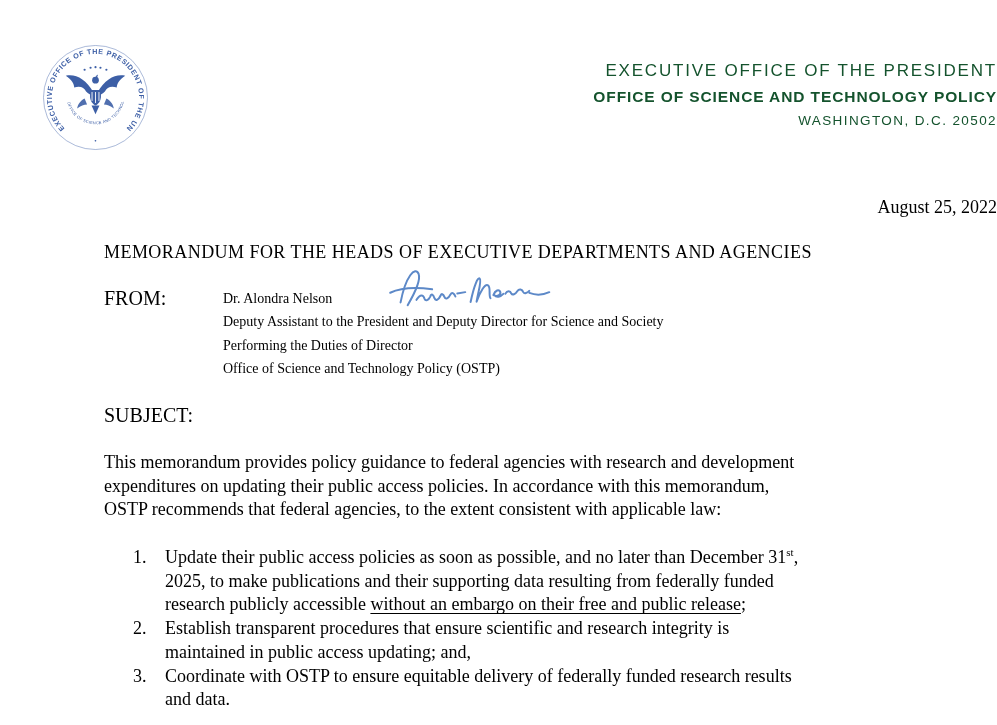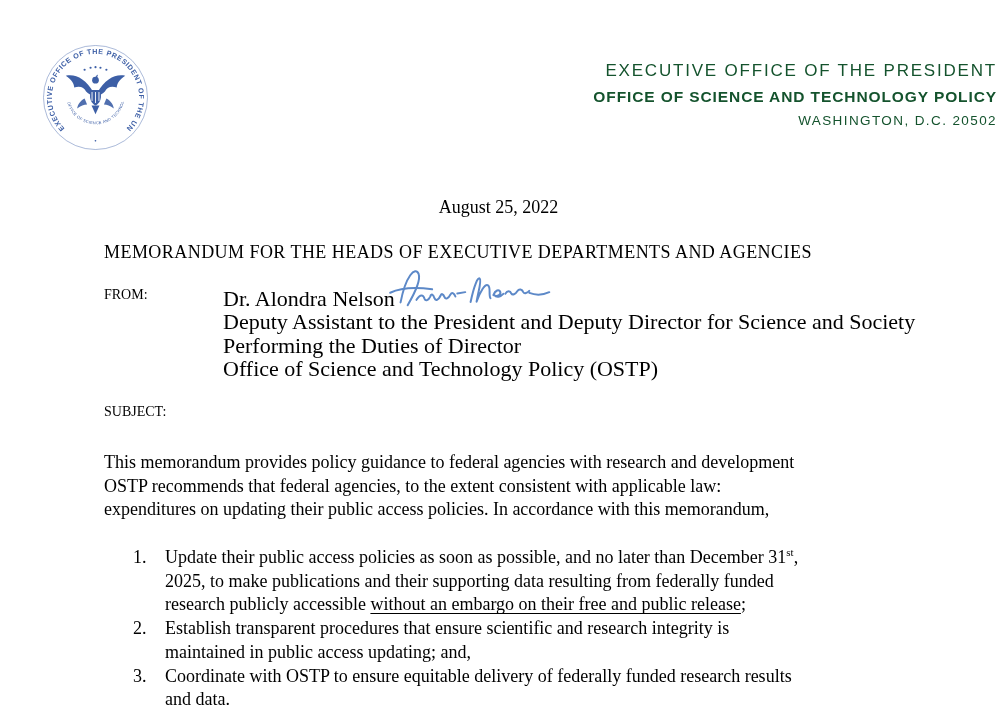--- a/index.html
+++ b/index.html
@@ -20,33 +20,33 @@
     font-family:"Liberation Sans", sans-serif;
     color:#14532d;
   }
   .lh-line1 { font-size:17px; letter-spacing:1.8px; }
   .lh-line2 { font-size:15.5px; font-weight:bold; letter-spacing:0.9px; margin-top:7px; }
   .lh-line3 { font-size:13.5px; letter-spacing:1.4px; margin-top:7px;margin-left:20px; }
 
   
   .date {
     position:absolute; top:197px; left:0; width:100%;
-    text-align:center; font-size:18px;
+    text-align:right; font-size:18px;
   }
   .memo-heading {
     position:absolute; left:104px; top:242px;
     font-size:18px; letter-spacing:0.45px; white-space:nowrap;
   }
   .from-label, .subject-label {
-    position:absolute; left:104px; font-size:14px;
+    position:absolute; left:104px; font-size:20px;
   }
   .from-label { top:287px; }
   .from-lines {
     position:absolute; left:223px; top:287px;
-    font-size:22px; line-height:23.3px; white-space:nowrap;
+    font-size:14px; line-height:23.3px; white-space:nowrap;
   }
   .signature {
     position:absolute; left:386px; top:262px; width:166px; height:46px;
     transform:rotate(-2deg);
   }
   .subject-label { top:404px; }
   .subject-text {
     position:absolute; left:223px; top:404px;
     font-size:18px; white-space:nowrap;
   }
@@ -135,22 +135,22 @@
     <path d="M84 40 C88 24 92 15 94 17 C96 19 92 30 90 40 C94 30 99 22 102 24 C105 26 102 34 104 37"></path>
     <path d="M107 34 C109 29 113 28 114 31 C115 34 110 36 108 34 C110 37 114 36 117 33"></path>
     <path d="M119 33 C121 30 124 30 125 33 C126 35 129 34 131 31 C133 28 136 29 137 32 C138 34 141 33 143 31"></path>
     <path d="M143 33 C150 36 158 35 163 33"></path>
   </svg>
 
   <div class="subject-label">SUBJECT:</div>
 
   <div class="intro">
     <div>This memorandum provides policy guidance to federal agencies with research and development</div>
+    <div>expenditures on updating their public access policies. In accordance with this memorandum,</div>
     <div>OSTP recommends that federal agencies, to the extent consistent with applicable law:</div>
-    <div>expenditures on updating their public access policies. In accordance with this memorandum,</div>
   </div>
 
   <div class="list">
     <div class="li-line">
       <span class="li-num">1.</span><span>Update their public access policies as soon as possible, and no later than December 31</span><sup class="sup">st</sup><span>,</span>
     </div>
     <div class="li-line">2025, to make publications and their supporting data resulting from federally funded</div>
     <div class="li-line">
       <span>research publicly accessible </span><span class="u">without an embargo on their free and public release</span><span>;</span>
     </div>

